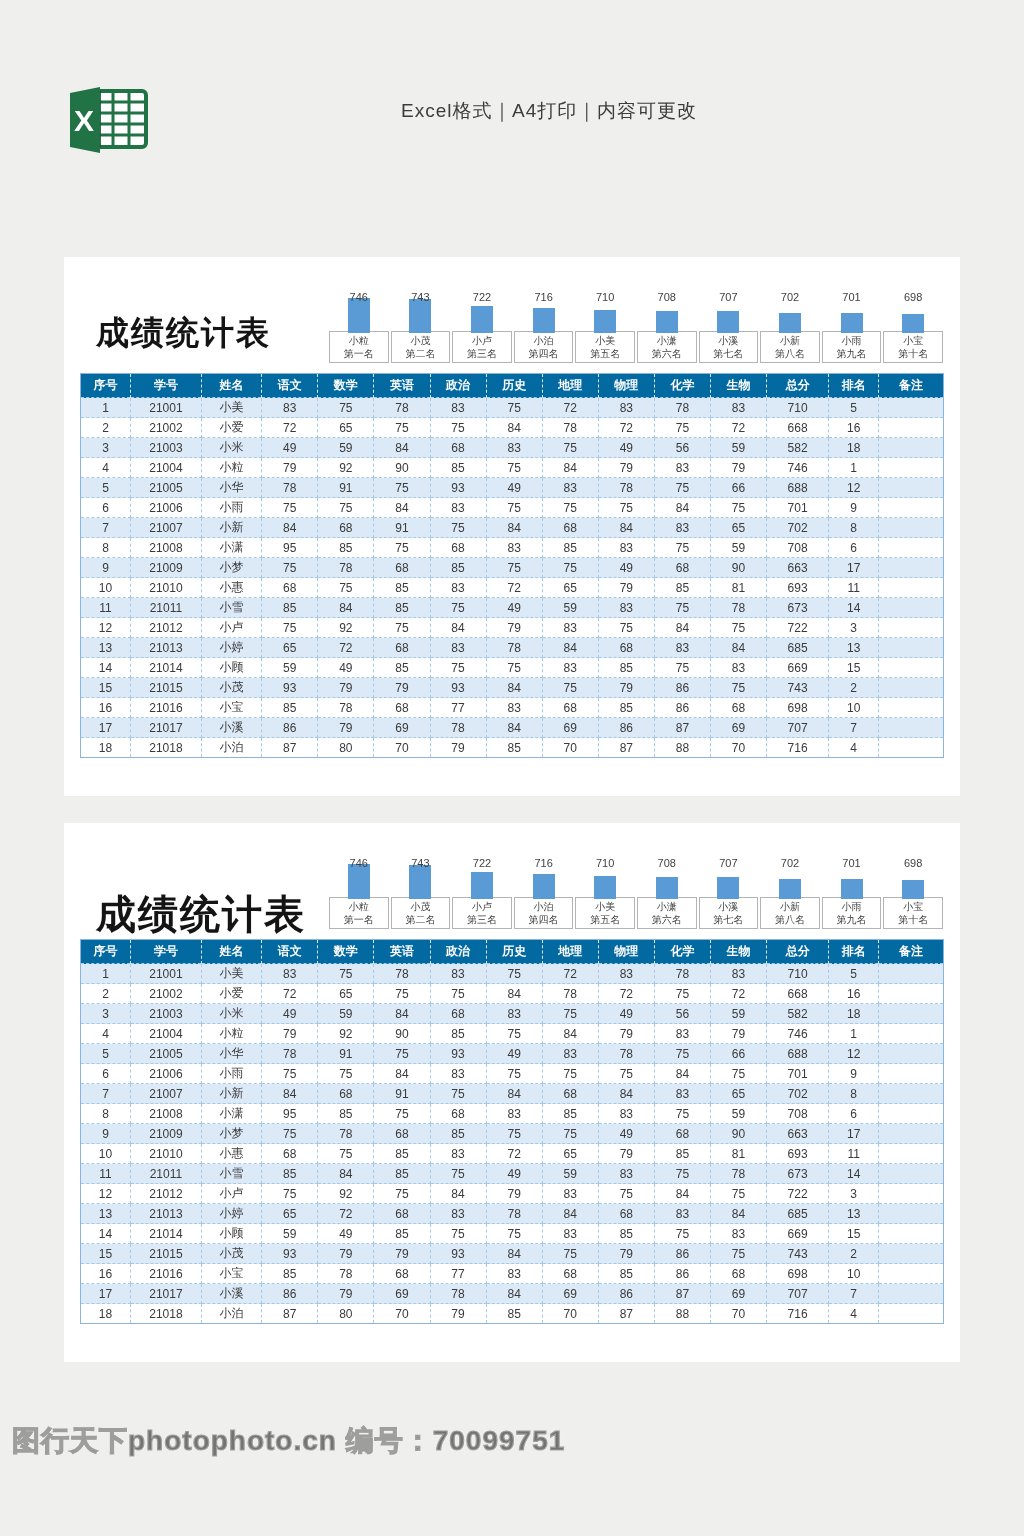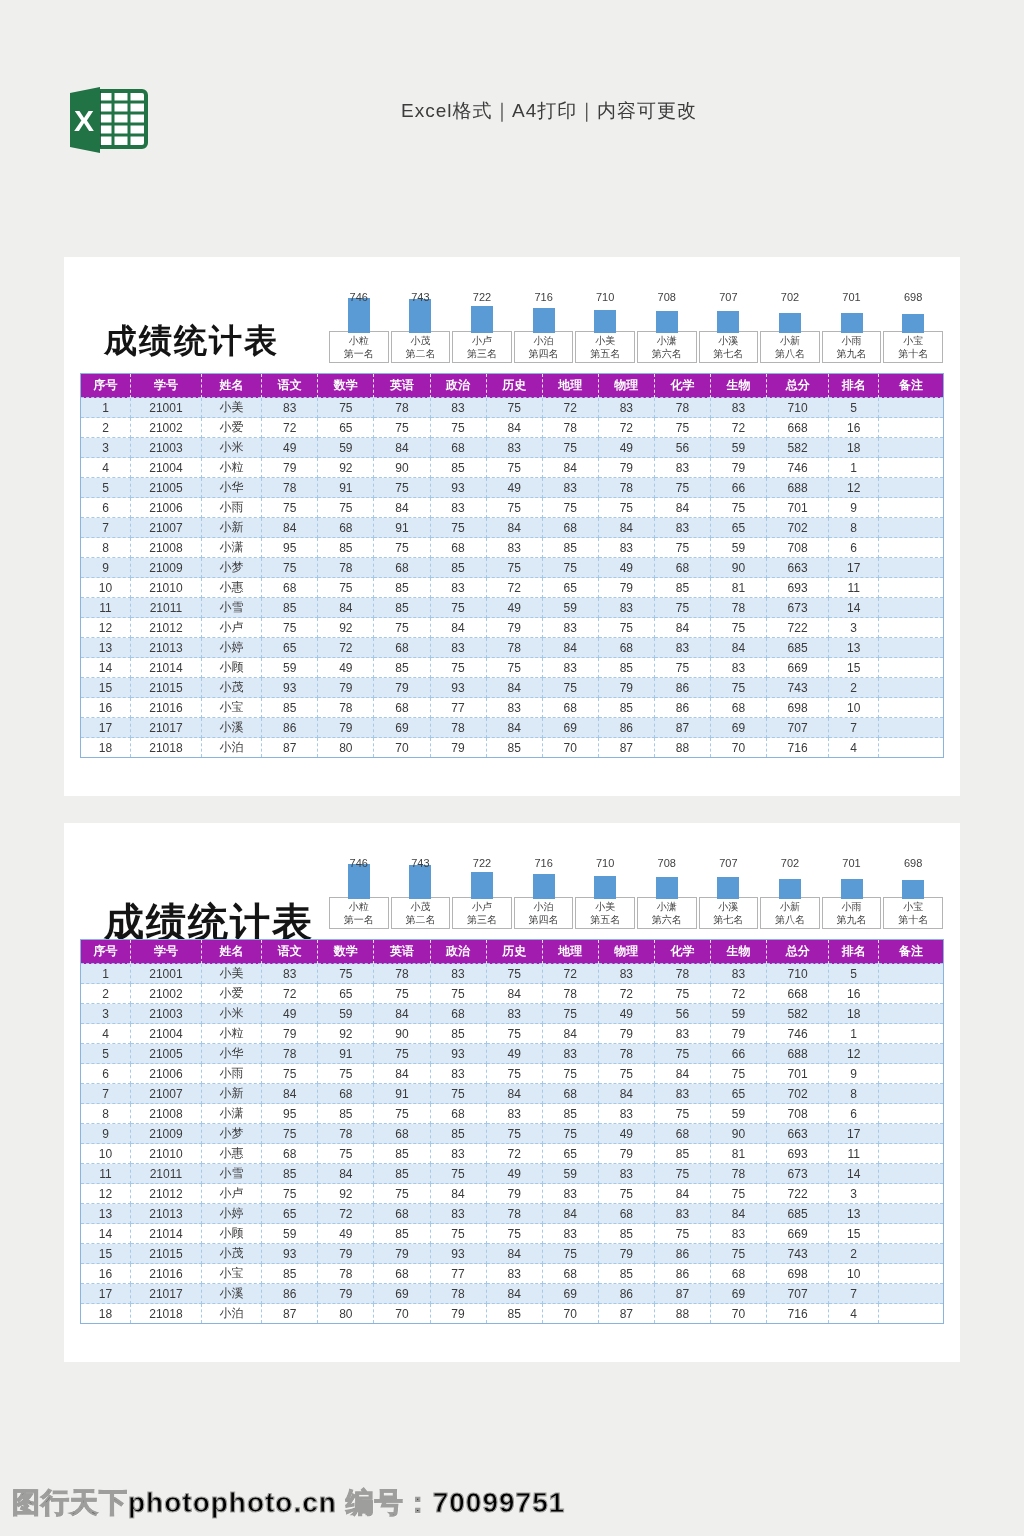--- a/index.html
+++ b/index.html
@@ -12,45 +12,45 @@
   
   .hdr{position:absolute;left:0;top:0;width:1024px;height:230px;}
   .logo{position:absolute;left:68px;top:86px;width:84px;height:68px;}
   .hdr-text{position:absolute;left:90px;right:0;top:84px;text-align:center;}
   .page-title{margin:0;font-size:40px;line-height:44px;font-weight:bold;color:#2e7d52;letter-spacing:2px;}
   .page-sub{margin:12px 16px 0 0;font-size:19px;line-height:30px;color:#3c3c3c;letter-spacing:1px;}
   
   .panel{position:absolute;left:64px;width:896px;height:539px;background:#ffffff;}
   .panel-1{top:257px;}
   .panel-2{top:823px;}
-  .sheet-title{position:absolute;left:24px;top:46px;margin:16px;font-size:33px;font-weight:800;color:#141414;letter-spacing:2px;}
+  .sheet-title{position:absolute;left:24px;top:46px;margin:8px;font-size:33px;font-weight:800;color:#141414;letter-spacing:2px;}
   .panel-2 .sheet-title{font-size:40px;top:56px;}
   
   .chart{position:absolute;right:16px;top:33px;width:616px;height:73px;display:flex;}
   .chart-col{position:relative;flex:1;}
   .chart-val{position:absolute;top:1px;left:0;right:0;text-align:center;font-size:11px;color:#3f3f3f;z-index:2;}
   .chart-bar{position:absolute;bottom:30px;left:50%;transform:translateX(-50%);width:22px;background:#5b9bd5;z-index:1;}
   .chart-box{position:absolute;bottom:0;left:1px;right:1px;height:30px;border:1px solid #b4b4b4;background:#fff;
     display:flex;flex-direction:column;justify-content:space-evenly;text-align:center;
     font-size:10px;line-height:11px;color:#3f3f3f;z-index:0;}
   
   .grade-table{position:absolute;left:16px;top:116px;width:864px;border-collapse:collapse;table-layout:fixed;
     border:1px solid #8ab4dd;}
   .grade-table th{
-    background:#a21caf;color:#ffffff;font-size:12px;font-weight:bold;height:23px;padding:0;
+    background:#0369a1;color:#ffffff;font-size:12px;font-weight:bold;height:23px;padding:0;
     border-right:1px dashed rgba(255,255,255,0.85);text-align:center;}
   .grade-table th:last-child{border-right:none;}
   .grade-table td{
     font-size:12px;color:#3a3a3a;height:19px;padding:0;text-align:center;
     border:1px dashed #a6c9e8;background:#ffffff;}
   .grade-table tbody tr:nth-child(odd) td{background:#dce9f7;}
   
   .watermark{
-    position:absolute;left:12px;top:1484px;font-size:28px;font-weight:bold;letter-spacing:1px;
-    color:#000000;-webkit-text-stroke:1.2px #9e9e9c;
+    position:absolute;left:12px;top:1422px;font-size:28px;font-weight:bold;letter-spacing:1px;
+    color:#737373;-webkit-text-stroke:1.2px #9e9e9c;
     text-shadow:1px 1px 0 rgba(255,255,255,0.55);}
 </style>
 </head>
 <body>
 
 <div class="hdr">
   <div class="logo">
     <svg width="84" height="68" viewBox="0 0 84 68">
 
       <rect x="28" y="5" width="50" height="56" rx="4" fill="#ffffff" stroke="#217346" stroke-width="4"></rect>

